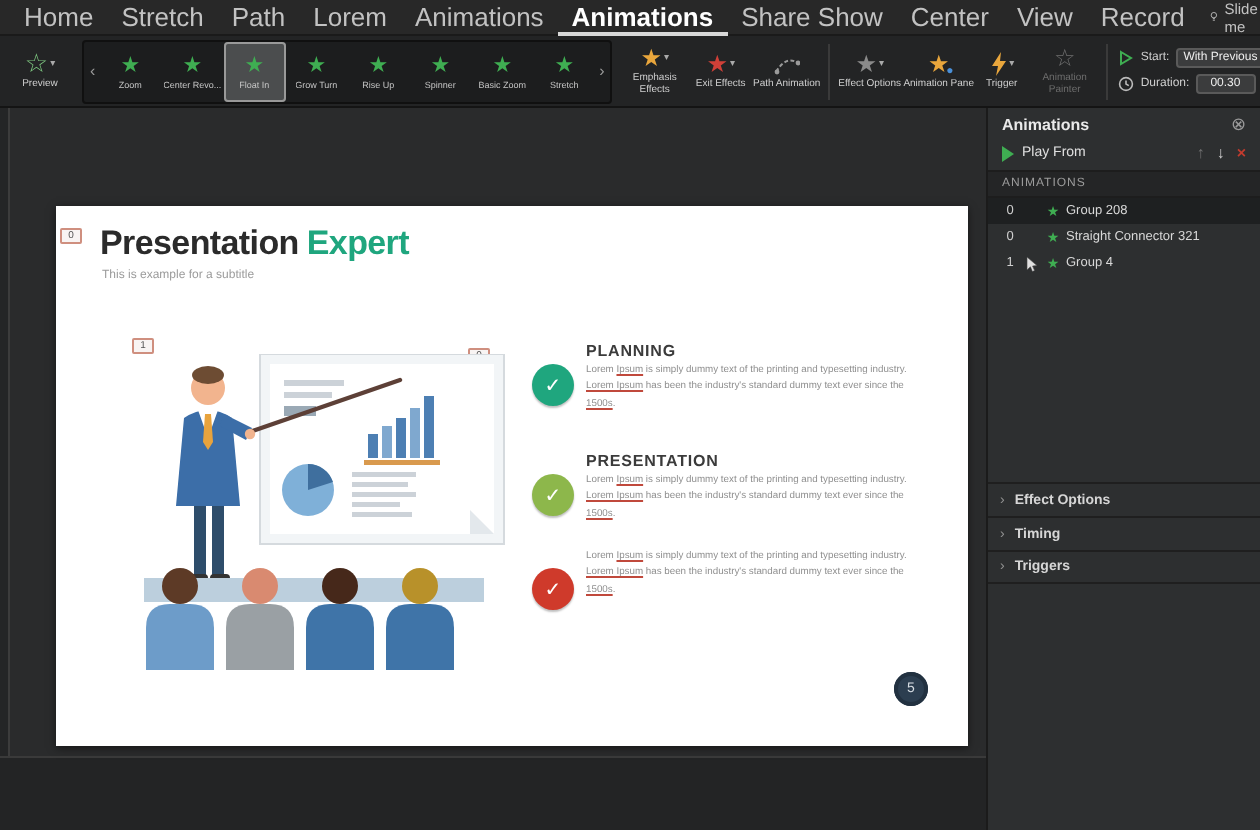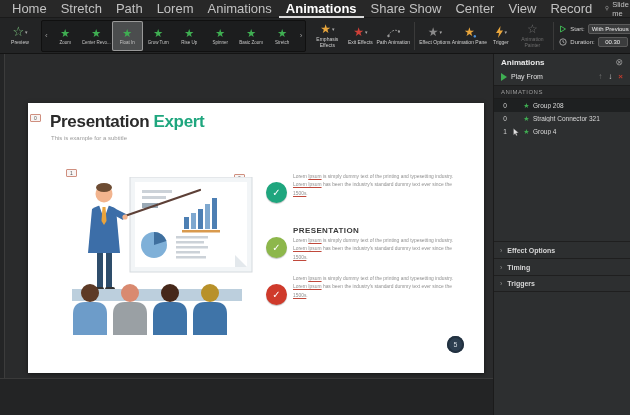--- a/index.html
+++ b/index.html
@@ -327,20 +327,21 @@
           <circle cx="98" cy="116" r="9" fill="#46281a"></circle>
           <path d="M81 158 V137 Q81 125 93 125 H103 Q115 125 115 137 V158 Z" fill="#3f74a8"></path>
           <circle cx="138" cy="116" r="9" fill="#b8912a"></circle>
           <path d="M121 158 V137 Q121 125 133 125 H143 Q155 125 155 137 V158 Z" fill="#3f74a8"></path>
         </g>
       </svg>
 
       <div>
           <div class="sec" style="top: 68px;">
             <div class="seccircle" style="background: rgb(31, 166, 126);">✓</div>
+            <div class="sechead">PLANNING</div>
             <div class="secbody"><span>Lorem </span><span class="lnk">Ipsum</span><span> is simply dummy text of the printing and typesetting industry. </span><span class="lnk">Lorem Ipsum</span><span> has been the industry's standard dummy text ever since the </span><span class="lnk">1500s</span><span>.</span></div>
           </div>
           <div class="sec" style="top: 123px;">
             <div class="seccircle" style="background: rgb(141, 183, 75);">✓</div>
             <div class="sechead">PRESENTATION</div>
             <div class="secbody"><span>Lorem </span><span class="lnk">Ipsum</span><span> is simply dummy text of the printing and typesetting industry. </span><span class="lnk">Lorem Ipsum</span><span> has been the industry's standard dummy text ever since the </span><span class="lnk">1500s</span><span>.</span></div>
           </div>
           <div class="sec" style="top: 170px;">
             <div class="seccircle" style="background: rgb(207, 58, 43);">✓</div>
             <div class="secbody"><span>Lorem </span><span class="lnk">Ipsum</span><span> is simply dummy text of the printing and typesetting industry. </span><span class="lnk">Lorem Ipsum</span><span> has been the industry's standard dummy text ever since the </span><span class="lnk">1500s</span><span>.</span></div>

